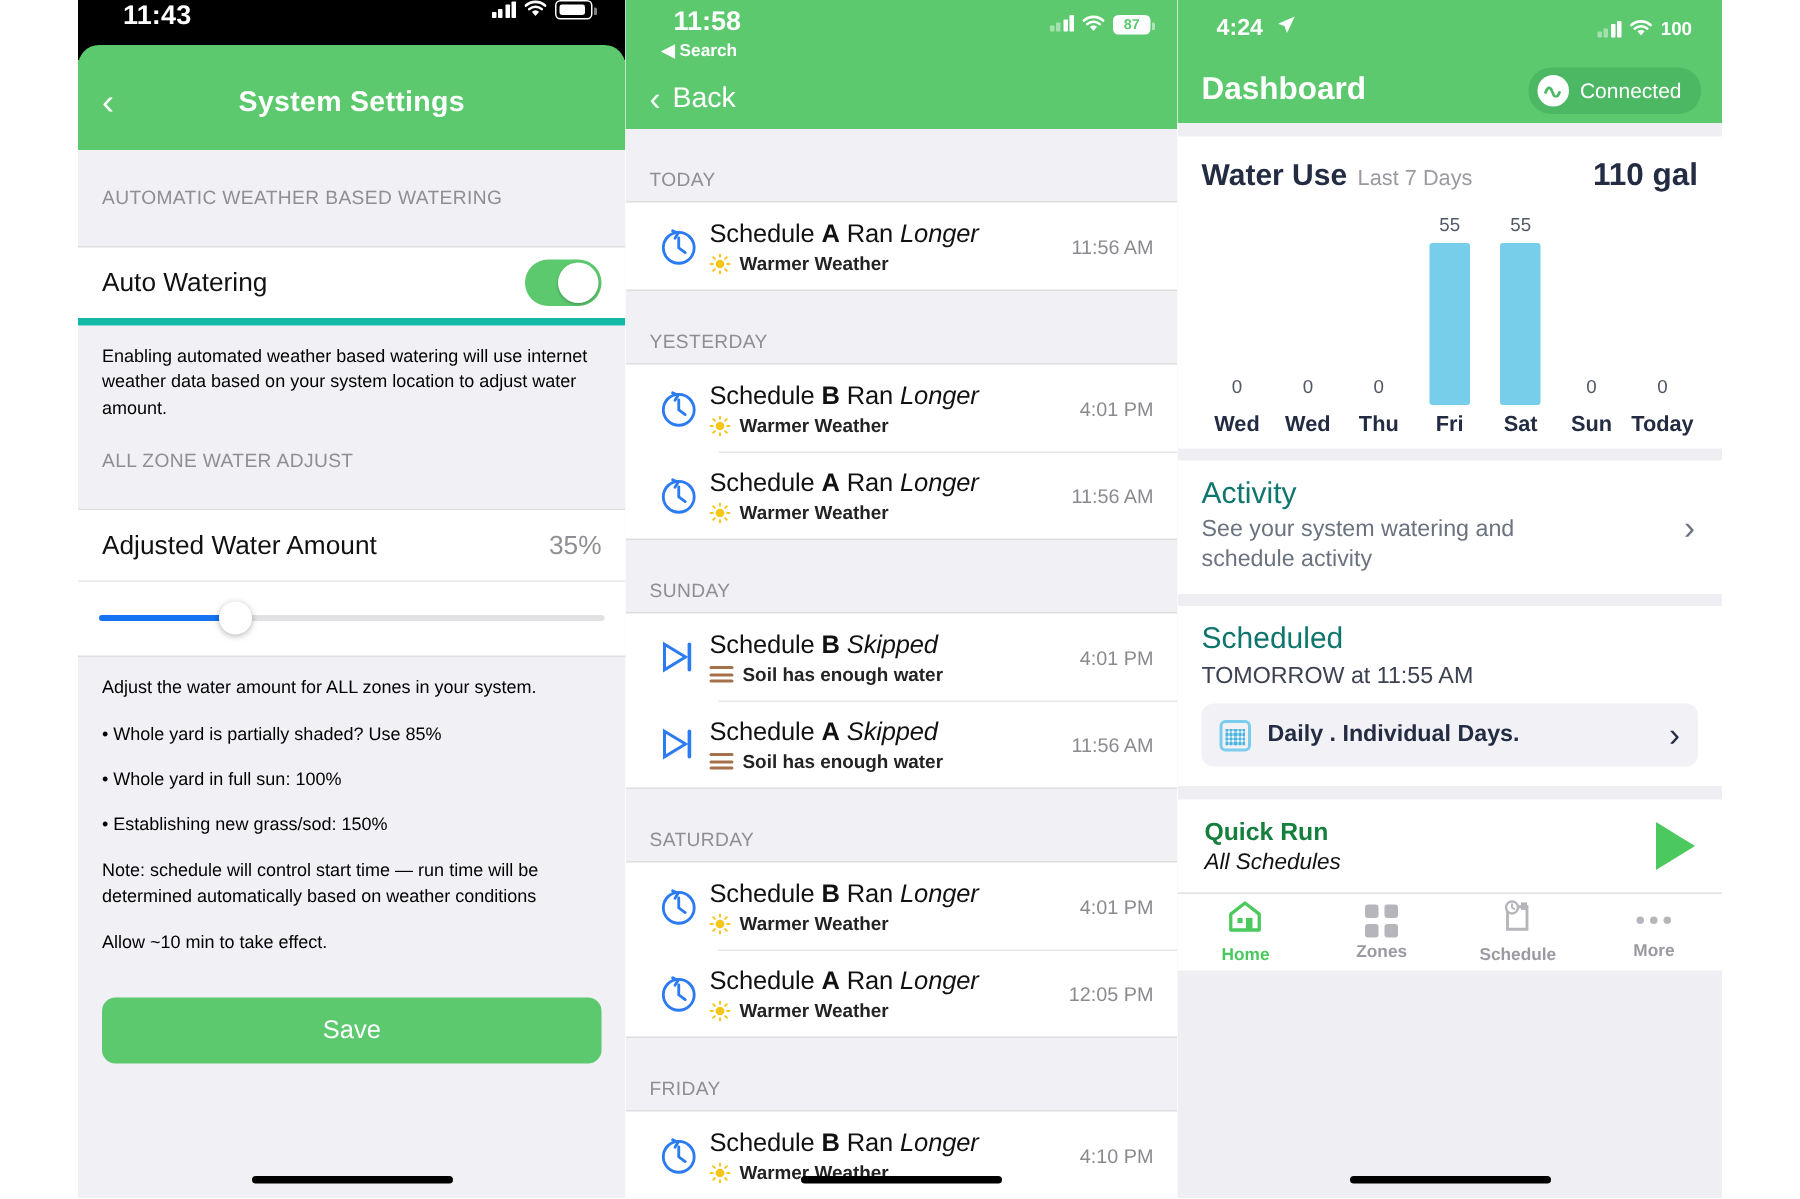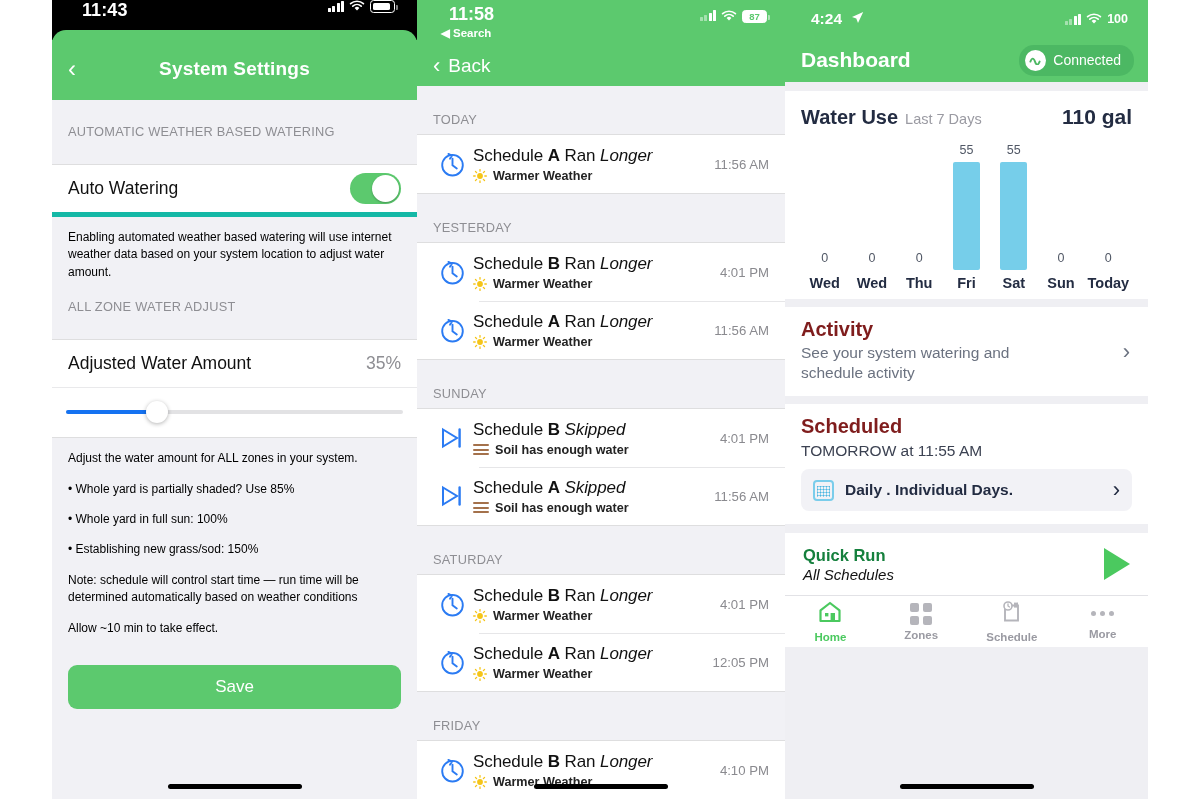--- a/index.html
+++ b/index.html
@@ -137,21 +137,21 @@
   .wu-total { font-size:21px; font-weight:700; color:#232C42; }
 
   .chart { margin-top:12px; height:150px; display:flex; align-items:flex-end; }
   .bar-col { flex:1; display:flex; flex-direction:column; align-items:center; justify-content:flex-end; height:100%; }
   .bar-val { font-size:12.5px; color:#515866; margin-bottom:5px; font-weight:400; }
   .bar { width:27px; background:#76CEEA; border-radius:2px; }
   .bar.zero { background:transparent; }
   .bar-lbl { margin-top:5px; font-size:14.5px; font-weight:700; color:#232C42; }
 
   .sec-card { background:#fff; margin-top:8px; padding: 11px 16px 13px; position:relative; }
-  .sec-title { font-size:20px; font-weight:700; color:#7f1d1d; }
+  .sec-title { font-size:20px; font-weight:400; color:#0f766e; }
   .sec-desc { font-size:15.5px; color:#6b7280; line-height:1.3; margin-top:2px; max-width: 255px; }
   .chev-r { position:absolute; right:18px; top:50%; transform:translateY(-50%); color:#6b7280; font-size:22px; line-height:1; }
 
   .sched-when { font-size:15.5px; color:#3c4252; margin-top:4px; }
   .sched-pill { margin-top:9px; background:#f2f2f6; border-radius:8px; height:42px; display:flex;
                 align-items:center; gap:11px; padding: 0 12px; position:relative; }
   .sched-pill .t { font-size:15.5px; font-weight:700; color:#232C42; }
   .cal-ico { width:21px; height:21px; border-radius:4px; border:2px solid #7ACDEB; position:relative; display:block; }
   .cal-ico::before { content:''; position:absolute; left:2px; right:2px; top:4px; bottom:2px;
                      background: repeating-linear-gradient(to right,#7ACDEB 0 1.5px,transparent 1.5px 3px),

